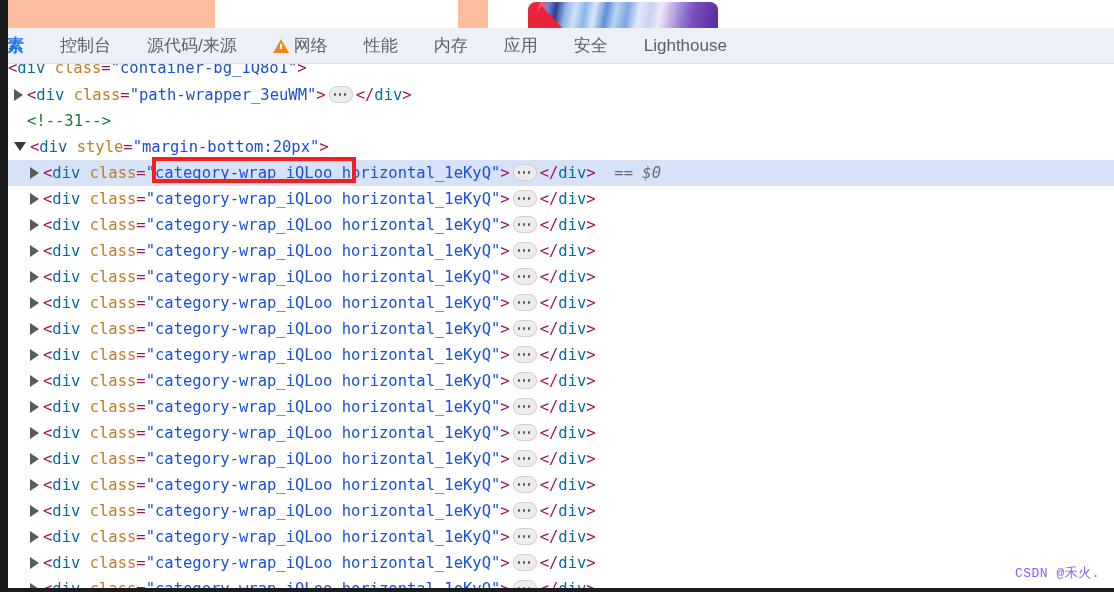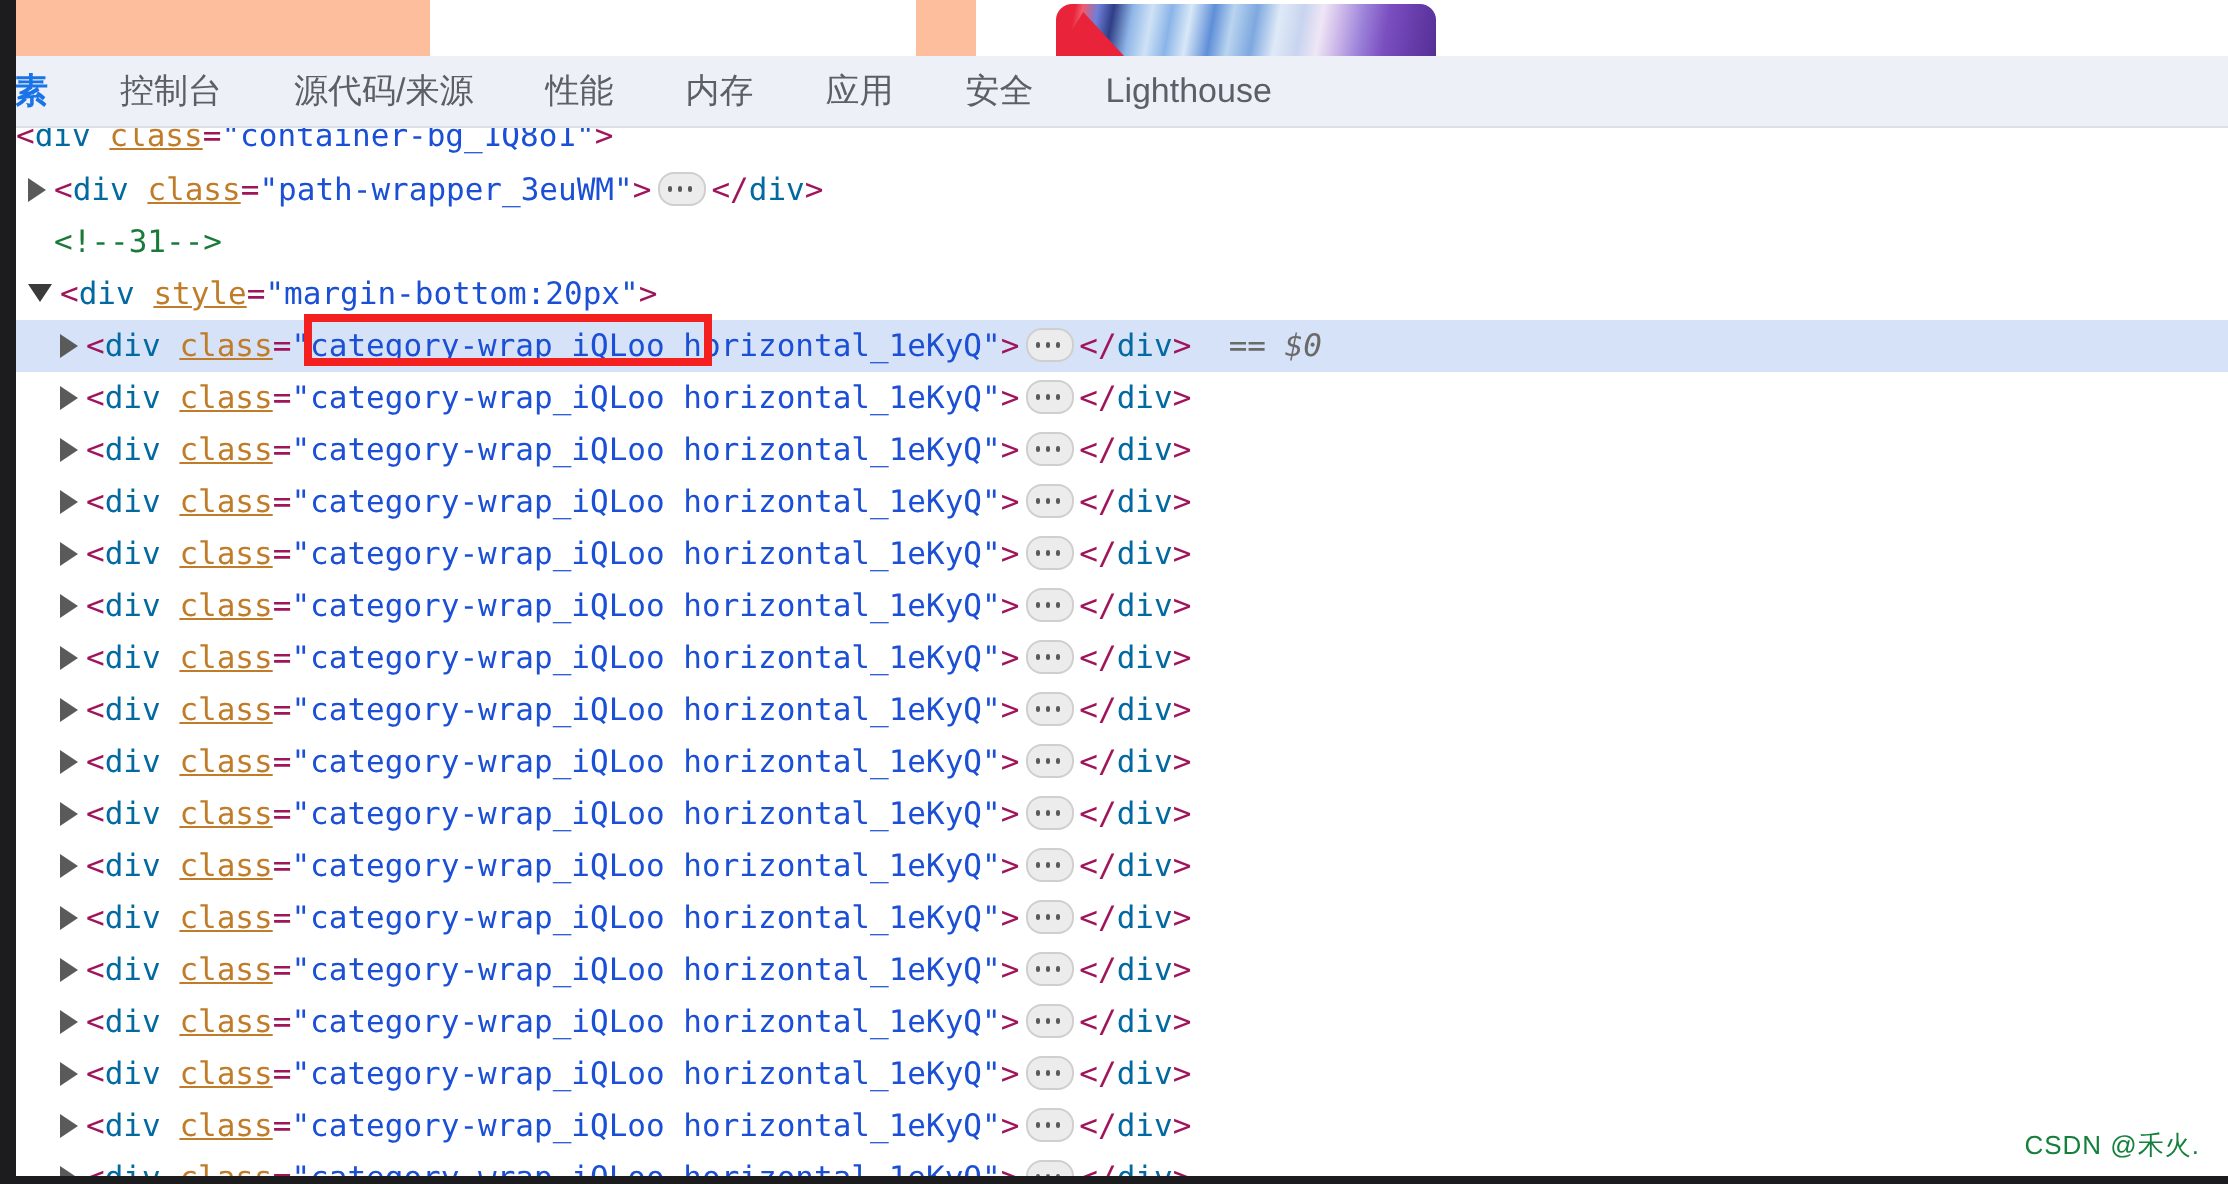--- a/index.html
+++ b/index.html
@@ -180,21 +180,21 @@
     border-bottom: 0;
     margin-right: 4px;
   }
   .tri-space { display: inline-block; width: 13px; }
 
   .indent1 { padding-left: 14px; }
   .indent2 { padding-left: 30px; }
 
   .punc  { color: #a0145a; }
   .tagn  { color: #0369a1; }
-  .attrn { color: #c07c28; text-decoration: underline; }
+  .attrn { color: #c07c28; }
   .attrv { color: #1a4fd6; }
   .cmt   { color: #1a7a3a; text-align: center; }
   .dollar{ color: #6a6a6a; font-style: italic; }
 
   .ellip {
     display: inline-block;
     width: 22px;
     height: 15px;
     border-radius: 8px;
     background: #ececec;
@@ -226,22 +226,22 @@
     z-index: 5;
     pointer-events: none;
   }
 
   
   #watermark {
     position: absolute;
     right: 14px;
     bottom: 10px;
     font-size: 13px;
-    color: #15803d;
-    font-family: Liberation Sans, sans-serif;
+    color: #8b5cf6;
+    font-family: Liberation Mono, monospace;
     z-index: 7;
     letter-spacing: 0.5px;
   }
 </style>
 </head>
 <body>
 
 <div id="page-strip">
   <div class="peach-block peach-a"></div>
   <div class="peach-block peach-b"></div>
@@ -254,20 +254,24 @@
     <div class="tab selected first">
       <span>元素</span>
     </div>
     <div class="tab">
       <span>控制台</span>
     </div>
     <div class="tab">
       <span>源代码/来源</span>
     </div>
     <div class="tab">
+      <span class="warn-tri"></span>
+      <span>网络</span>
+    </div>
+    <div class="tab">
       <span>性能</span>
     </div>
     <div class="tab">
       <span>内存</span>
     </div>
     <div class="tab">
       <span>应用</span>
     </div>
     <div class="tab">
       <span>安全</span>

